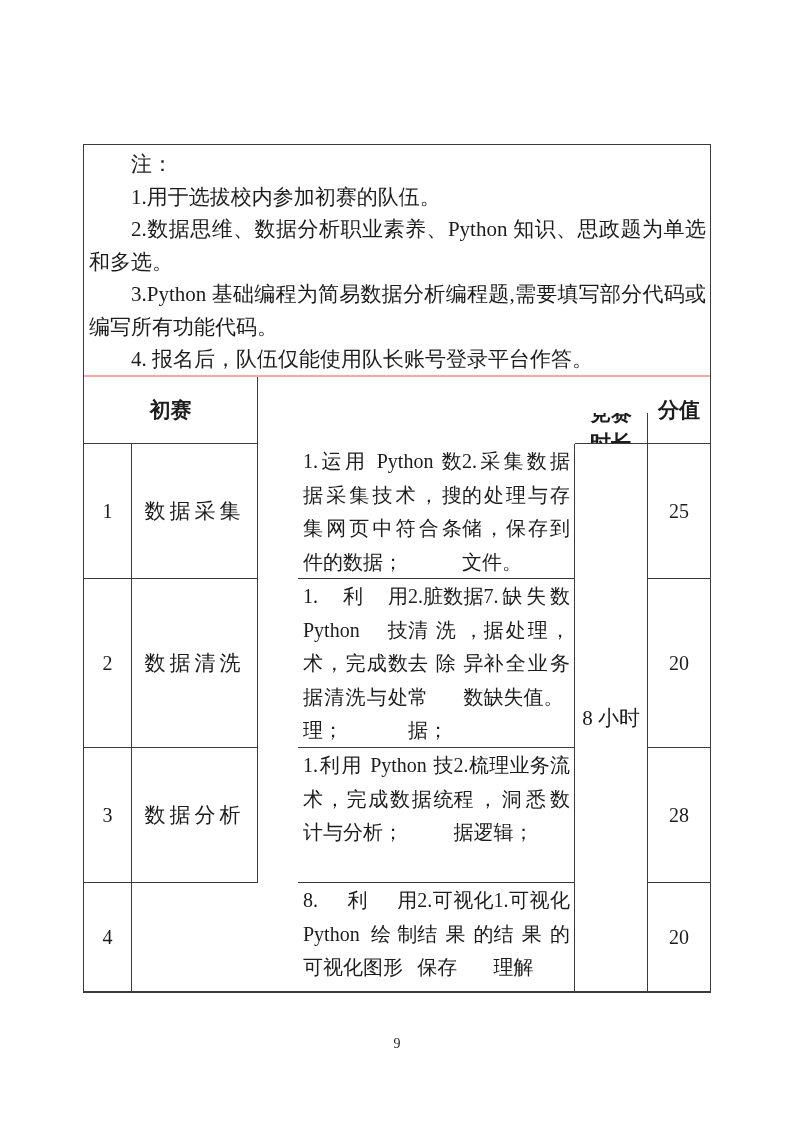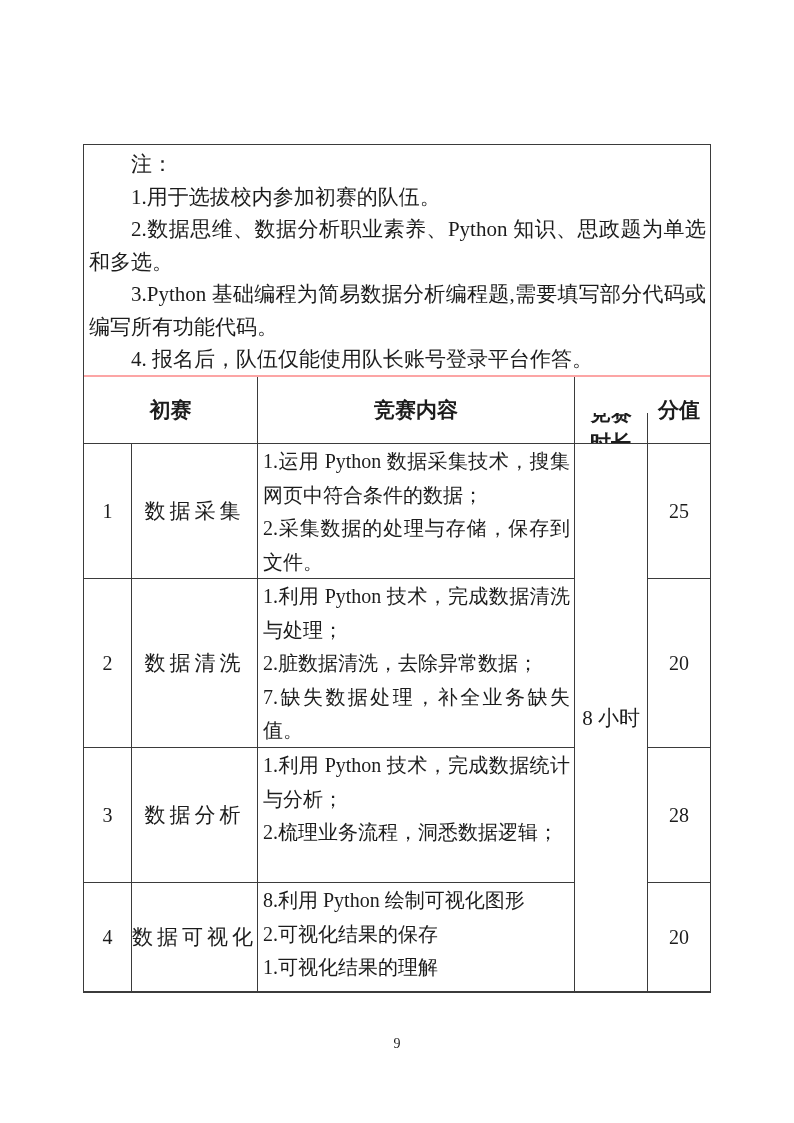--- a/index.html
+++ b/index.html
@@ -64,27 +64,27 @@
     line-height: 30px;
     text-align: center;
   }
   .c.hdr-duration { padding: 0 11px; }
   .c.cat {
     letter-spacing: 4px;
     white-space: nowrap;
     font-size: 21px;
   }
   .c.content {
-    flex-direction: column;
     align-items: stretch;
     justify-content: flex-start;
     padding: 1px 4px 0 5px;
     line-height: 33.5px;
     text-align: justify;
     text-justify: inter-ideograph;
+    margin-left: 40px;
   }
   .c.duration { font-size: 21px; }
   
   .pagenum {
     position: absolute;
     left: 0; right: 0;
     top: 1036px;
     text-align: center;
     font-size: 14px;
     color: #1c1c1c;
@@ -100,21 +100,20 @@
       <p class="note">注：</p>
       <p class="note">1.用于选拔校内参加初赛的队伍。</p>
       <p class="note">2.数据思维、数据分析职业素养、Python 知识、思政题为单选和多选。</p>
       <p class="note">3.Python 基础编程为简易数据分析编程题,需要填写部分代码或编写所有功能代码。</p>
       <p class="note">4. 报名后，队伍仅能使用队长账号登录平台作答。</p>
     </div>
 
     <div class="tbl">
 
       <div class="c hdr" style="grid-column:1/3;grid-row:1;">初赛</div>
-      <div class="c hdr" style="grid-column:3;grid-row:1;">竞赛内容</div>
       <div class="c hdr hdr-duration" style="grid-column:4;grid-row:1;margin-top:36px;">竞赛时长</div>
       <div class="c hdr last-col" style="grid-column:5;grid-row:1;">分值</div>
 
       <div class="c duration last-row" style="grid-column:4;grid-row:2/6;">8 小时</div>
 
       <div class="c" style="grid-column:1;grid-row:2;">1</div>
       <div class="c cat" style="grid-column:2;grid-row:2;">数据采集</div>
       <div class="c content" style="grid-column:3;grid-row:2;">
         <div>1.运用 Python 数据采集技术，搜集网页中符合条件的数据；</div>
         <div>2.采集数据的处理与存储，保存到文件。</div>
@@ -132,21 +131,20 @@
 
       <div class="c" style="grid-column:1;grid-row:4;">3</div>
       <div class="c cat" style="grid-column:2;grid-row:4;">数据分析</div>
       <div class="c content" style="grid-column:3;grid-row:4;">
         <div>1.利用 Python 技术，完成数据统计与分析；</div>
         <div>2.梳理业务流程，洞悉数据逻辑；</div>
       </div>
       <div class="c last-col" style="grid-column:5;grid-row:4;">28</div>
 
       <div class="c last-row" style="grid-column:1;grid-row:5;">4</div>
-      <div class="c cat last-row" style="grid-column:2;grid-row:5;">数据可视化</div>
       <div class="c content last-row" style="grid-column:3;grid-row:5;">
         <div>8.利用 Python 绘制可视化图形</div>
         <div>2.可视化结果的保存</div>
         <div>1.可视化结果的理解</div>
       </div>
       <div class="c last-col last-row" style="grid-column:5;grid-row:5;">20</div>
 
     </div>
   </div>
 

